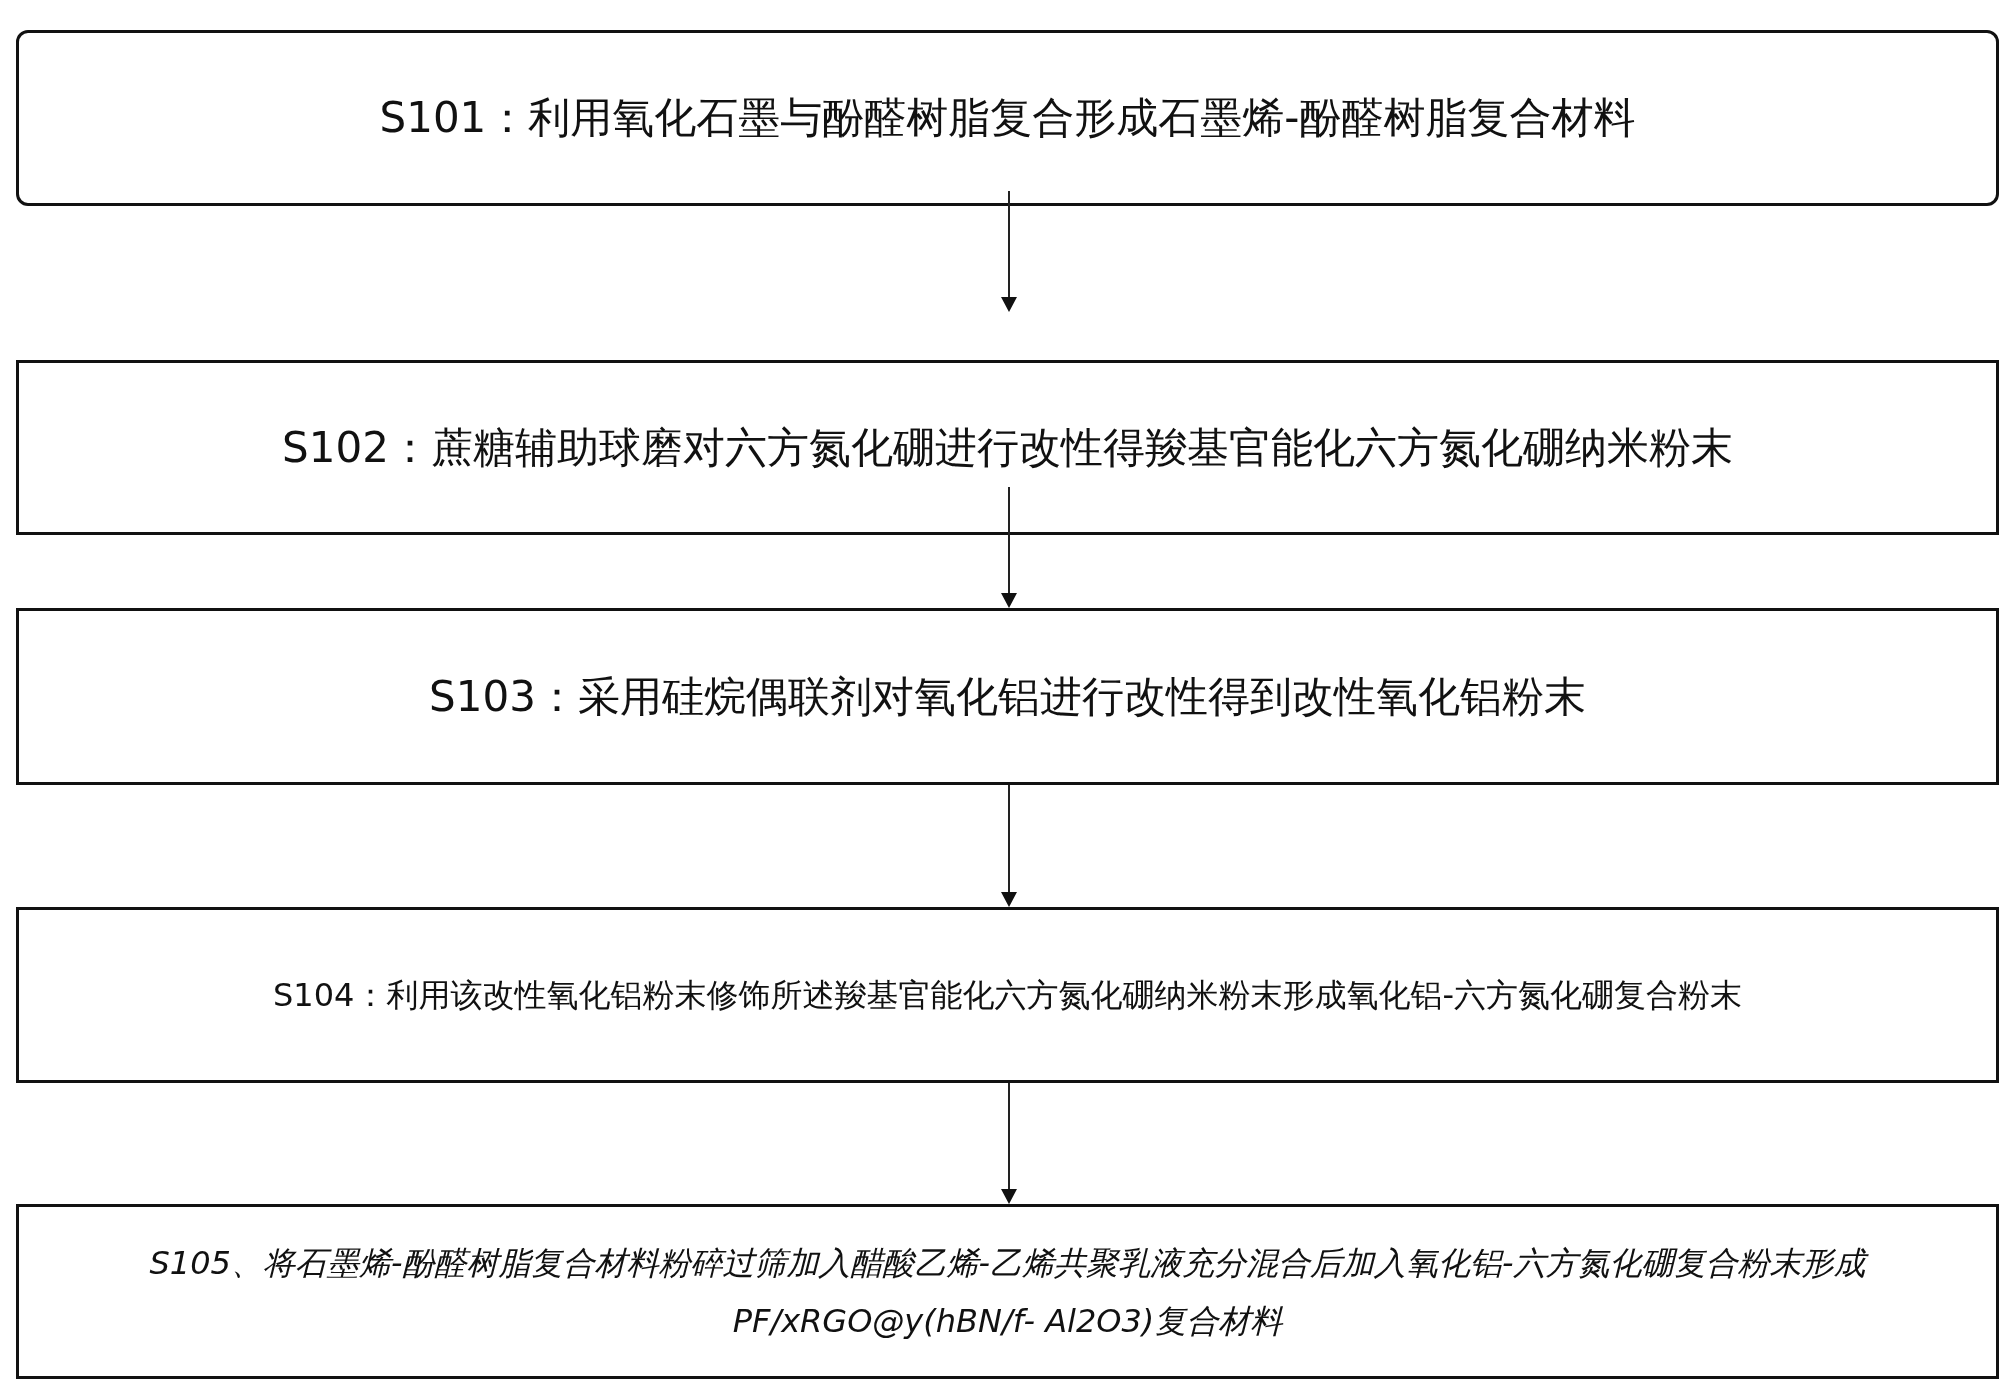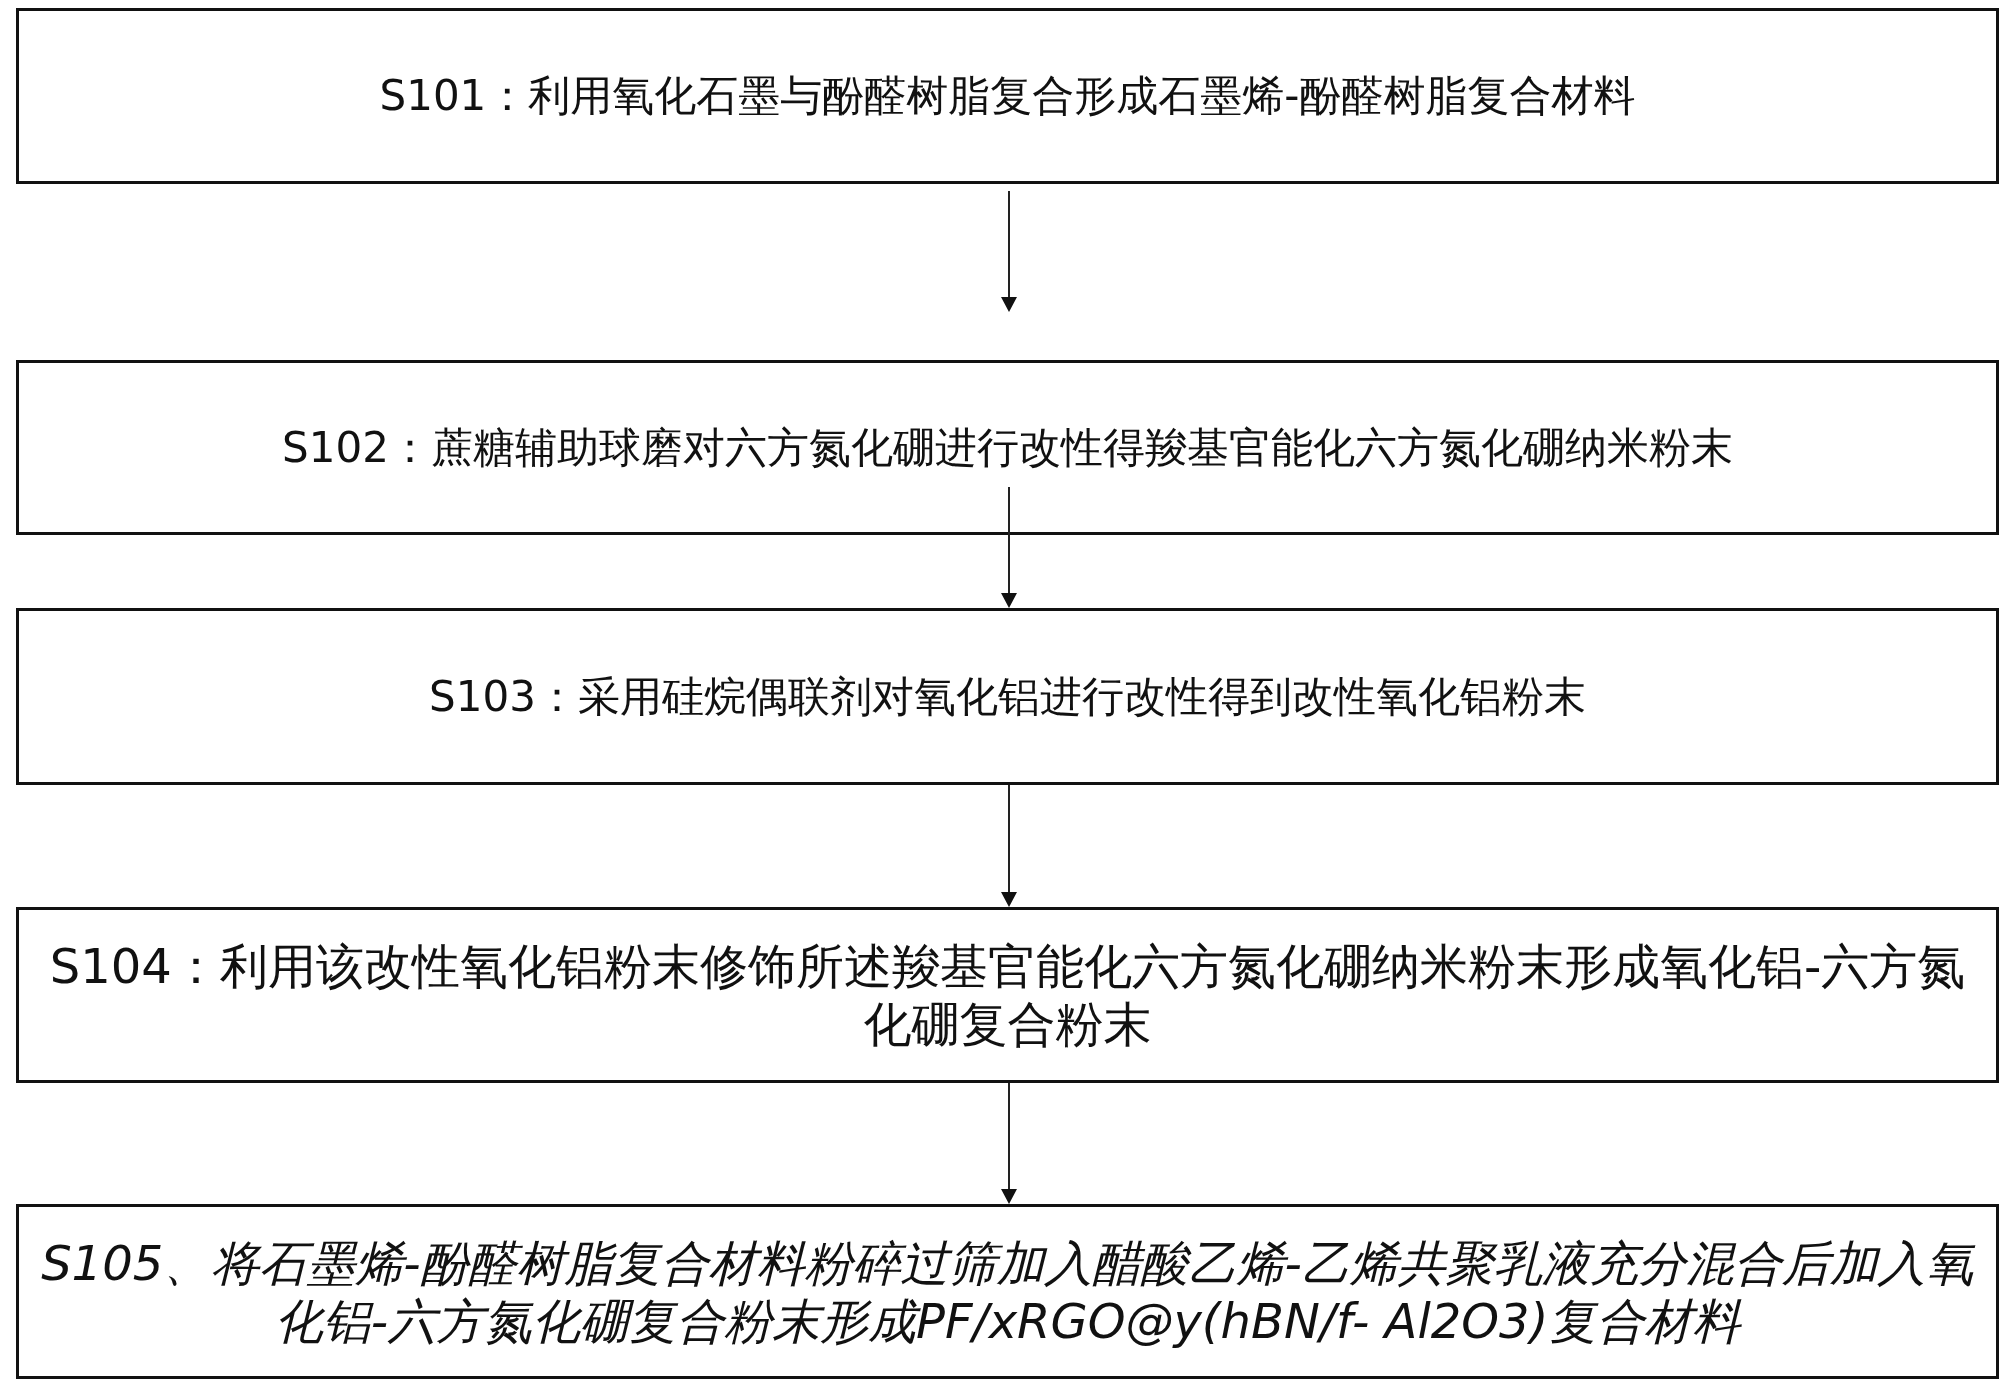--- a/index.html
+++ b/index.html
@@ -28,42 +28,42 @@
   }
   .step-text {
     font-size: 42px;
     line-height: 58px;
     text-align: center;
     letter-spacing: 0px;
     padding: 0 8px;
     white-space: normal;
   }
   .step-text.wide {
-    font-size: 48px;
+    font-size: 32px;
   }
   .arrow {
     position: absolute;
     left: 1008px;
     width: 2px;
     background: #222222;
   }
   .arrow-head {
     position: absolute;
     left: 1001px;
     width: 0;
     height: 0;
     border-left: 8px solid transparent;
     border-right: 8px solid transparent;
     border-top: 15px solid #111111;
   }
 </style>
 </head>
 <body>
 
-<div class="step-box" style="top:8px; height:170px;">
+<div class="step-box" style="top:30px; height:170px;border-radius:12px;">
   <div class="step-text">S101：利用氧化石墨与酚醛树脂复合形成石墨烯-酚醛树脂复合材料</div>
 </div>
 
 <div class="arrow" style="top:191px; height:108px;"></div>
 <div class="arrow-head" style="top:297px;"></div>
 
 <div class="step-box" style="top:312px; height:169px;margin-top:48px;">
   <div class="step-text">S102：蔗糖辅助球磨对六方氮化硼进行改性得羧基官能化六方氮化硼纳米粉末</div>
 </div>
 

